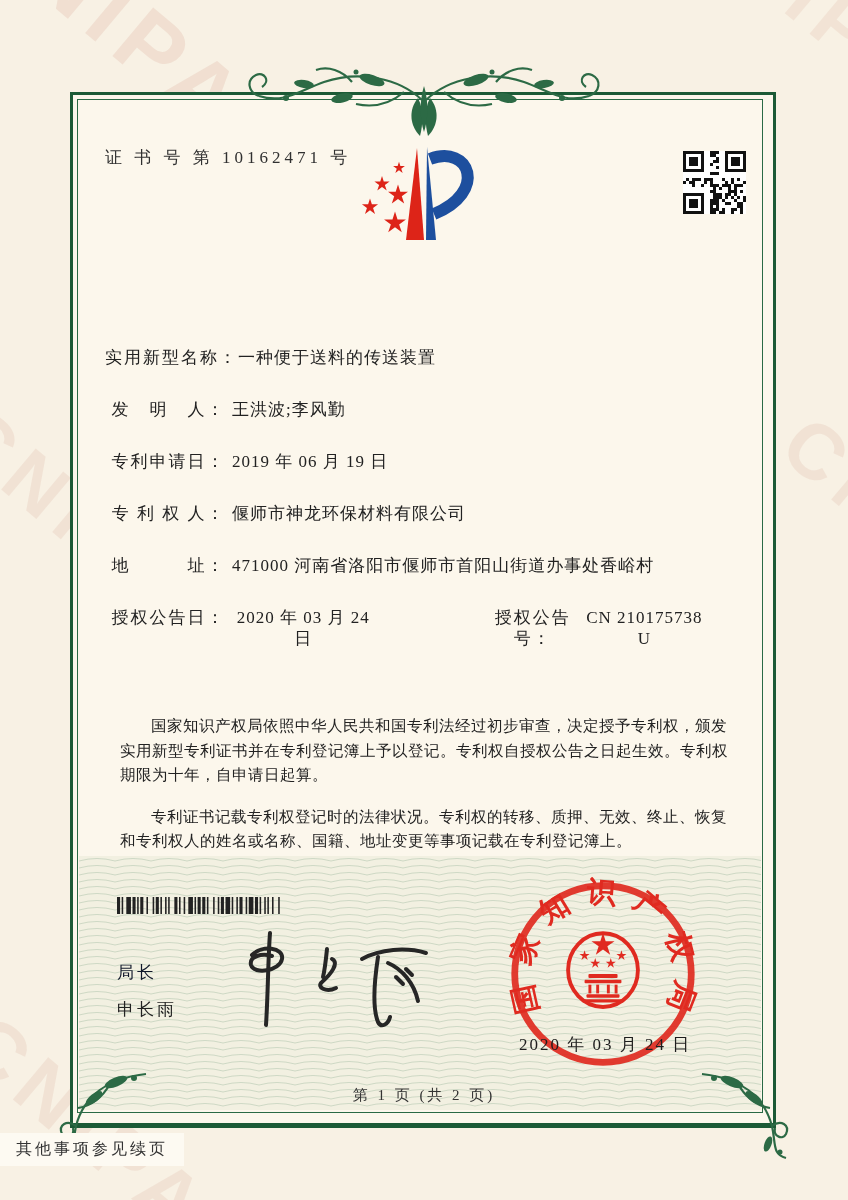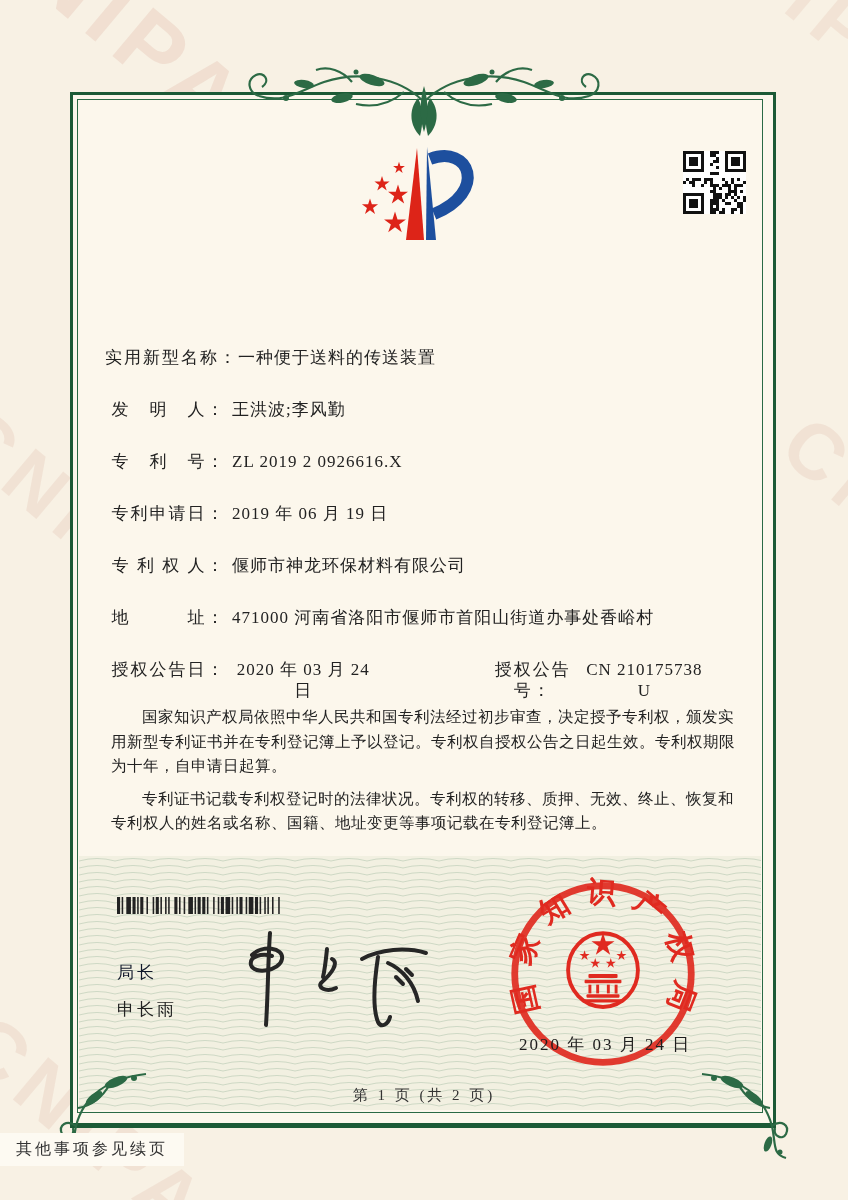--- a/index.html
+++ b/index.html
@@ -32,21 +32,21 @@
   .title{
     position:absolute;left:0;top:254px;width:848px;text-align:center;
     font-size:41px;font-weight:600;letter-spacing:11px;color:#111;
   }
   .fields{position:absolute;left:105px;top:347px;width:600px;text-align:center;}
   .field-row{display:flex;line-height:21px;margin-bottom:31px;font-size:17px;}
   .flabel{display:inline-block;min-width:127px;letter-spacing:2px;color:#222;}
   .fvalue{letter-spacing:1px;color:#222;}
   .pair2{margin-left:68px;display:flex;}
   .paras{position:absolute;left:103px;top:697px;width:646px;font-size:15.5px;line-height:24.5px;color:#222;}
-  .paras p{margin:8px;text-indent:2em;letter-spacing:.5px;font-family:Liberation Serif, serif;}
+  .paras p{margin:17px;text-indent:2em;letter-spacing:.5px;font-family:Liberation Serif, serif;}
   .barcode{position:absolute;left:117px;top:897px;}
   .barcode rect{fill:#222;}
   .sig-title{position:absolute;left:117px;top:961px;font-size:17px;letter-spacing:3px;color:#0f172a;}
   .sig-name{position:absolute;left:117px;top:998px;font-size:17px;letter-spacing:3px;color:#222;}
   .signature{position:absolute;left:228px;top:925px;}
   .signature path{fill:none;stroke:#262626;stroke-width:4;stroke-linecap:round;stroke-linejoin:round;}
   .seal{position:absolute;left:506px;top:877px;}
   .seal .red{fill:#e02a20;}
   .seal-date{
     position:absolute;left:500px;top:1033px;width:210px;text-align:center;
@@ -139,20 +139,21 @@
       <ellipse class="leaf" cx="44" cy="30" rx="10" ry="4" transform="rotate(-38 44 30)"></ellipse>
       <ellipse class="leaf" cx="30" cy="76" rx="8" ry="3.5" transform="rotate(70 30 76)"></ellipse>
       <circle class="leaf" cx="84" cy="10" r="3"></circle>
       <circle class="leaf" cx="18" cy="84" r="2.5"></circle>
     </g>
   </svg>
   <svg class="corner" style="position:absolute;left:698px;top:1068px;" width="100" height="94" viewBox="0 0 100 94">
     <use href="#cornL" transform="translate(100,0) scale(-1,1)"></use>
   </svg>
 
+  <div class="cert-no">证 书 号 第 10162471 号</div>
 
   <svg class="logo" width="156" height="120" viewBox="0 0 156 120">
     <defs>
       <path id="star" d="M0,-10 L2.2,-3.1 9.5,-3.1 3.6,1.2 5.9,8.1 0,3.8 -5.9,8.1 -3.6,1.2 -9.5,-3.1 -2.2,-3.1 Z"></path>
     </defs>
     <path d="M84,25 C124,10 142,58 88,80" fill="none" stroke="#1d4f9e" stroke-width="12"></path>
     <polygon points="71,14 78,106 60,106" fill="#dd2418"></polygon>
     <polygon points="81,13 90,106 80,106" fill="#1d4f9e"></polygon>
     <g fill="#dd2418">
       <use href="#star" transform="translate(53,34) scale(0.62)"></use>
@@ -280,24 +281,20 @@
   <div class="fields">
     <div class="field-row">
       <span class="flabel">实用新型名称：</span>
       <span class="fvalue">一种便于送料的传送装置</span>
     </div>
     <div class="field-row">
       <span class="flabel">发　明　人：</span>
       <span class="fvalue">王洪波;李风勤</span>
     </div>
     <div class="field-row">
-      <span class="flabel">专　利　号：</span>
-      <span class="fvalue">ZL 2019 2 0926616.X</span>
-    </div>
-    <div class="field-row">
       <span class="flabel">专利申请日：</span>
       <span class="fvalue">2019 年 06 月 19 日</span>
     </div>
     <div class="field-row">
       <span class="flabel">专 利 权 人：</span>
       <span class="fvalue">偃师市神龙环保材料有限公司</span>
     </div>
     <div class="field-row">
       <span class="flabel">地　　　址：</span>
       <span class="fvalue">471000 河南省洛阳市偃师市首阳山街道办事处香峪村</span>

